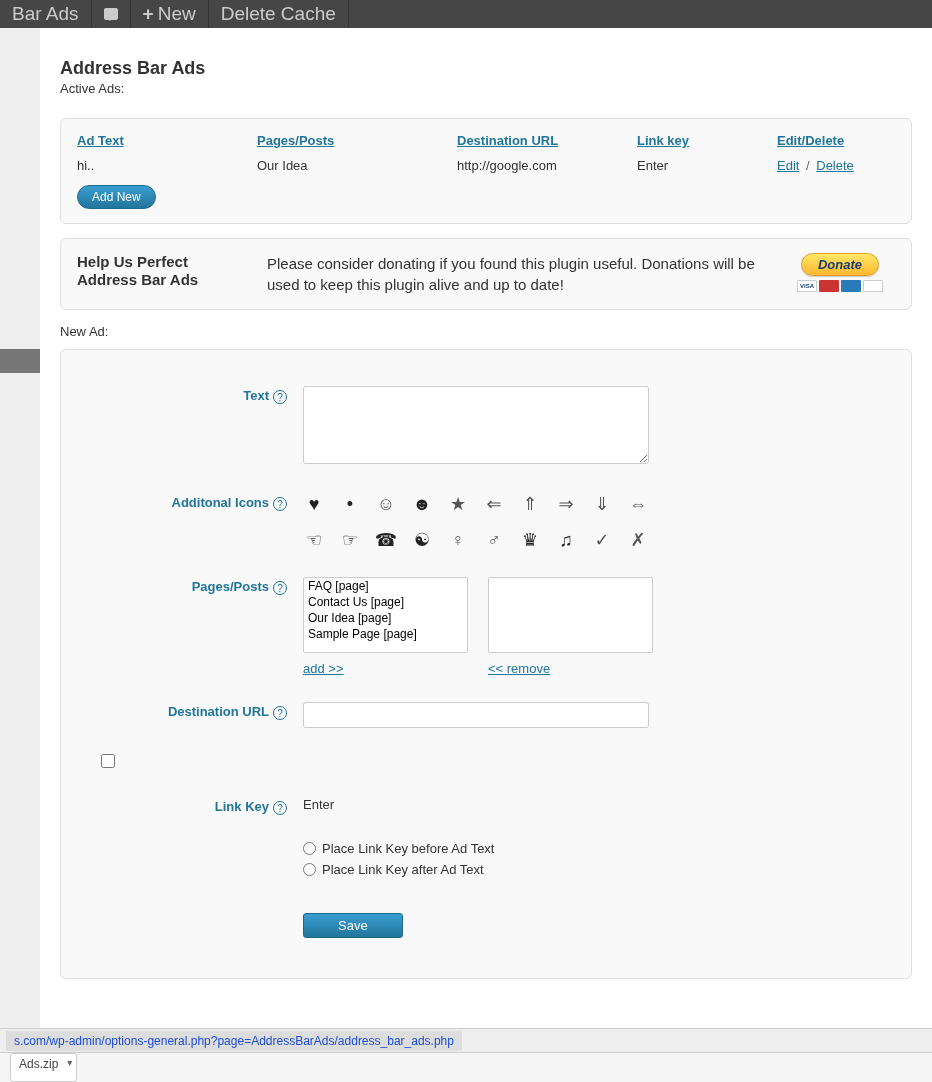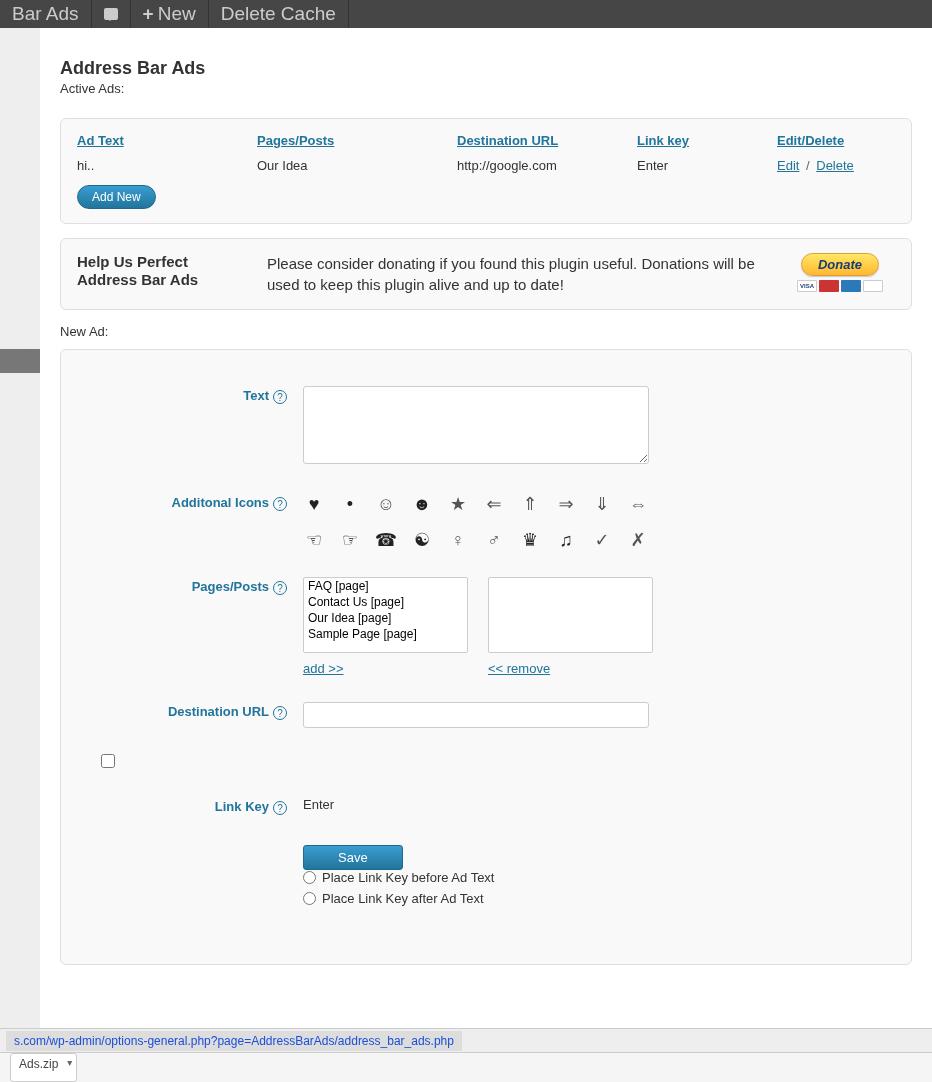--- a/index.html
+++ b/index.html
@@ -452,41 +452,41 @@
 
       <div class="form-row">
         <div class="form-label">
           <span>Link Key</span><span class="help-icon">?</span>
         </div>
         <div class="form-field">
           <span class="static-val">Enter</span>
         </div>
       </div>
 
-      <div class="form-row" style="margin-top:30px; margin-bottom:0;">
-        <div class="form-label"></div>
-        <div class="form-field">
-          <button class="btn btn-save">Save</button>
-        </div>
-      </div>
-
       <div class="form-row tight">
         <div class="form-label"></div>
         <div class="form-field">
           <label class="radio-row">
             <input type="radio" name="lkpos" style="">
             <span>Place Link Key before Ad Text</span>
           </label>
           <label class="radio-row">
             <input type="radio" name="lkpos" style="">
             <span>Place Link Key after Ad Text</span>
           </label>
         </div>
       </div>
 
+      <div class="form-row" style="margin-top:30px; margin-bottom:0;">
+        <div class="form-label"></div>
+        <div class="form-field">
+          <button class="btn btn-save">Save</button>
+        </div>
+      </div>
+
     </div>
 
   </div>
 </div>
 
 <div class="status-bar">
   <span class="status-url">s.com/wp-admin/options-general.php?page=AddressBarAds/address_bar_ads.php</span>
 </div>
 <div class="download-bar">
   <div class="dl-chip">Ads.zip</div>

